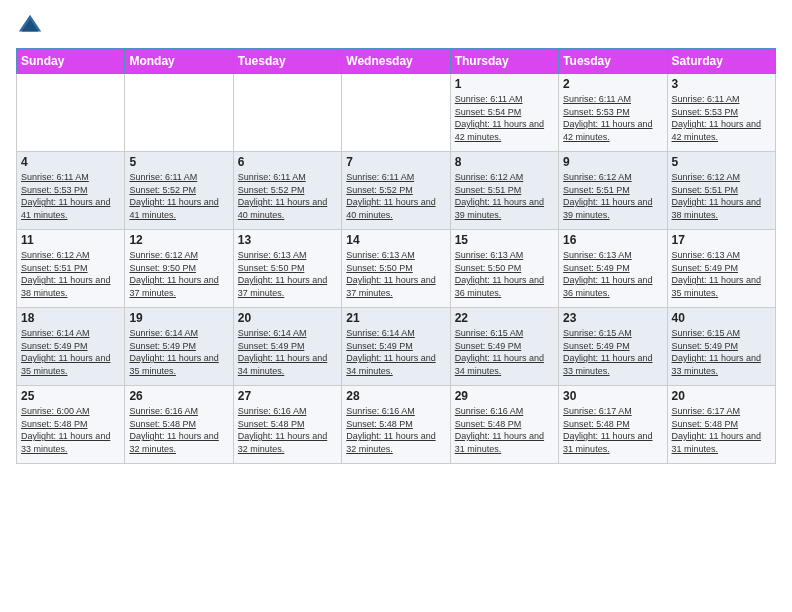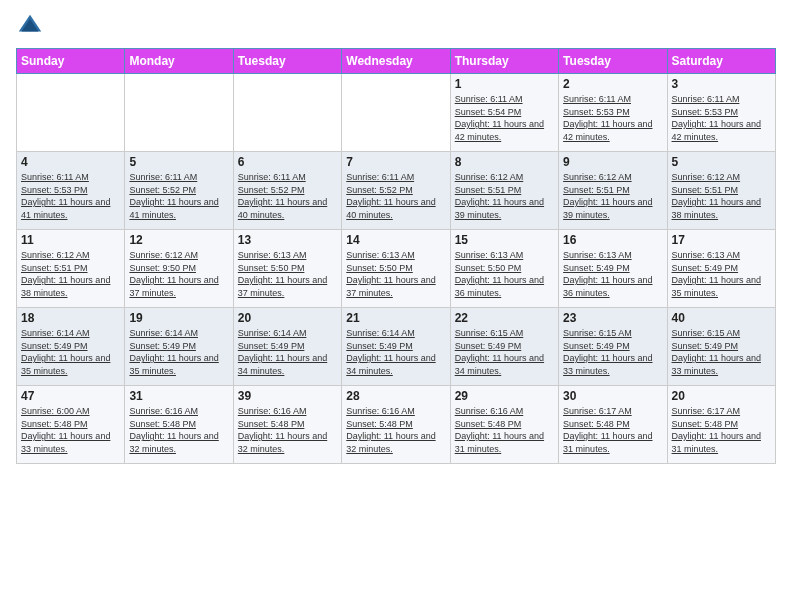--- a/index.html
+++ b/index.html
@@ -312,35 +312,35 @@
           <td>
             <span class="day-number">40</span>
             <div class="day-info">Sunrise: 6:15 AM
 Sunset: 5:49 PM
 Daylight: 11 hours
 and 33 minutes.</div>
           </td>
         </tr>
         <tr>
           <td>
-            <span class="day-number">47</span>
+            <span class="day-number">25</span>
             <div class="day-info">Sunrise: 6:00 AM
 Sunset: 5:48 PM
 Daylight: 11 hours
 and 33 minutes.</div>
           </td>
           <td>
-            <span class="day-number">31</span>
+            <span class="day-number">26</span>
             <div class="day-info">Sunrise: 6:16 AM
 Sunset: 5:48 PM
 Daylight: 11 hours
 and 32 minutes.</div>
           </td>
           <td>
-            <span class="day-number">39</span>
+            <span class="day-number">27</span>
             <div class="day-info">Sunrise: 6:16 AM
 Sunset: 5:48 PM
 Daylight: 11 hours
 and 32 minutes.</div>
           </td>
           <td>
             <span class="day-number">28</span>
             <div class="day-info">Sunrise: 6:16 AM
 Sunset: 5:48 PM
 Daylight: 11 hours

